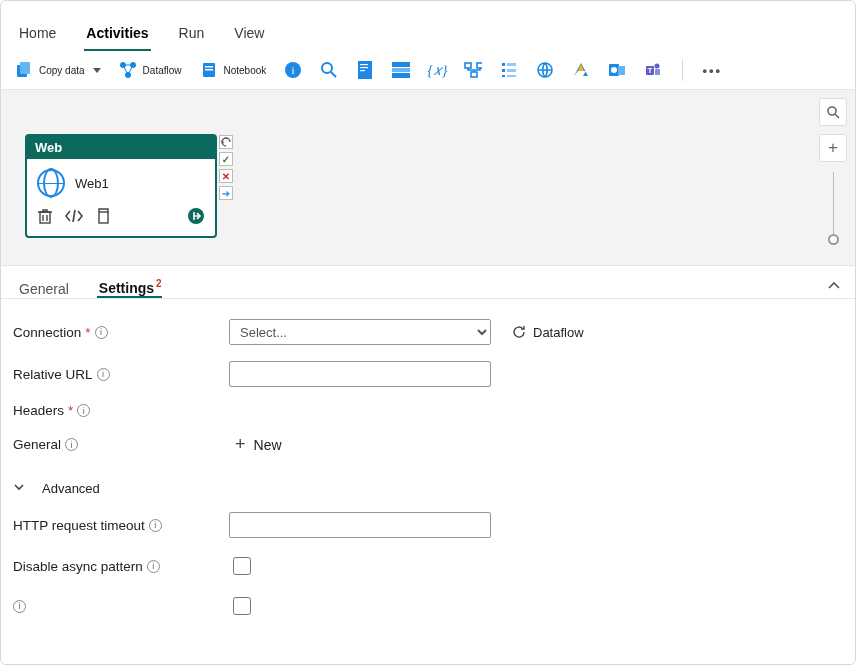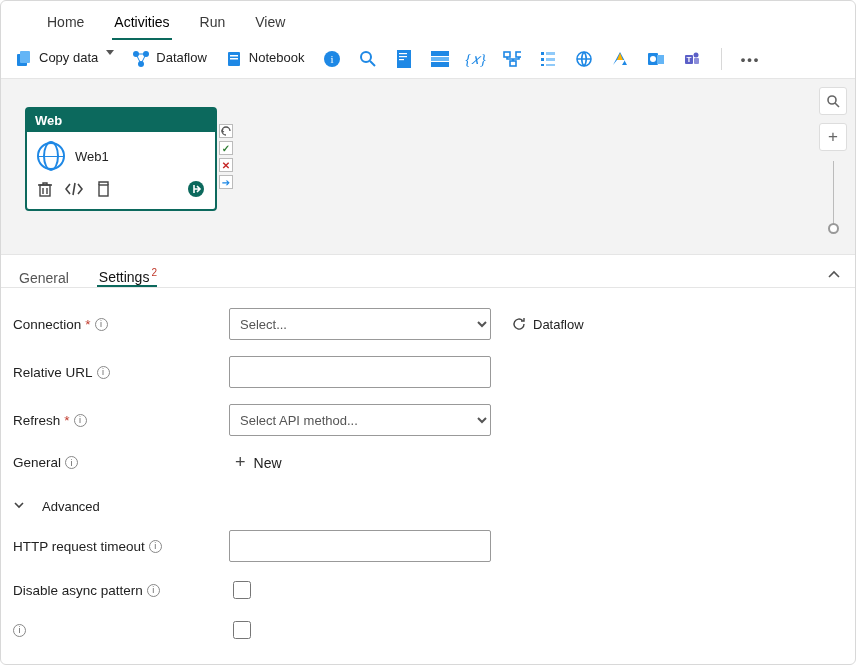--- a/index.html
+++ b/index.html
@@ -20,46 +20,46 @@
     border-radius: 6px;
     display: flex;
     flex-direction: column;
     background: #fff;
     position: relative;
   }
   
   .menu-bar {
     display: flex;
     gap: 26px;
-    padding: 9px 16px 0 16px;
-    margin-left: 28px;
+    padding: 20px 16px 0 16px;
   }
   .menu-item {
     font-size: 14px;
     color: #3a3a3a;
     padding: 4px 2px 8px 2px;
     cursor: pointer;
   }
   .menu-item.active {
     color: #000;
     border-bottom: 2px solid #0c695d;
-    font-weight: 400;
+    font-weight: 700;
   }
   
   .toolbar {
     display: flex;
     align-items: center;
     gap: 18px;
     padding: 8px 14px;
     border-bottom: 1px solid #e5e5e5;
   }
   .tb-btn {
     display: flex;
+    align-items: center;
     gap: 6px;
-    font-size: 13px;
+    font-size: 10px;
     color: #222;
     cursor: pointer;
   }
   .tb-icon {
     display: inline-flex;
     align-items: center;
     justify-content: center;
     width: 18px; height: 18px;
     cursor: pointer;
   }
@@ -96,21 +96,21 @@
     display: flex;
     align-items: center;
     justify-content: center;
     cursor: pointer;
   }
   .vline { width:1px; background:#bbb; height:72px; margin-top:2px; position:relative;}
   .vline .knob { position:absolute; left:-5px; top:62px; width:11px;height:11px;border-radius:50%;background:#fff;border:2px solid #999;}
   
   .activity {
     position: absolute;
-    left: 24px; top: 28px;
+    left: 24px; top: 44px;
     width: 192px;
     border: 2px solid #0c695d;
     border-radius: 4px;
     background: #fff;
   }
   .activity-header {
     background: #0c695d;
     color: #fff;
     padding: 4px 8px;
     font-size: 13px;
@@ -141,35 +141,35 @@
     width:14px;height:14px;border:1px solid #bbb;background:#fff;display:flex;align-items:center;justify-content:center;font-size:10px;
   }
   
   .properties-bar{
     display:flex;align-items:center;gap:26px;
     padding: 10px 16px 0 16px;
     border-bottom: 1px solid #e5e5e5;
     position:relative;
   }
   .prop-tab{font-size:14px;color:#555;padding:4px 2px 0 2px;cursor:pointer;}
-  .prop-tab.active{color:#111;border-bottom:2px solid #0c695d;}
+  .prop-tab.active{color:#111;border-bottom:2px solid #0c695d;font-weight:bold;}
   .sup{color:#c0392b;font-size:10px;position:relative;top:-6px;left:2px;}
   .chev-up{position:absolute;right:14px;top:12px;cursor:pointer;}
   
   .form {
     padding: 20px 12px 10px 12px;
     display:flex;flex-direction:column;gap:16px;
     overflow:auto;
   }
   .form-row{display:flex;align-items:center;}
   .form-label{width:216px;display:flex;align-items:center;gap:4px;font-size:13.5px;color:#222;}
   .form-ctrl{width:262px;}
   .after{margin-left:20px;display:flex;align-items:center;gap:6px;cursor:pointer;}
   select, input[type=text]{
-    width:100%;height:32px;border:1px solid #999;border-radius:2px;font-size:13px;padding:0 6px;font-family:inherit;background:#fff;
+    width:100%;height:26px;border:1px solid #999;border-radius:2px;font-size:13px;padding:0 6px;font-family:inherit;background:#fff;
   }
   select{color:#555;}
   input[type=checkbox]{width:18px;height:18px;}
   .req{color:#c0392b;}
   .info-icn{width:13px;height:13px;border:1px solid #888;border-radius:50%;display:inline-flex;align-items:center;justify-content:center;font-size:9px;color:#666;}
   .section-toggle{display:flex;align-items:flex-start;gap:17px;cursor:pointer;padding-top:10px;}
   .new-btn{display:flex;align-items:center;gap:8px;font-size:14px;cursor:pointer;margin-left:6px;}
 </style>
 </head>
 <body>
@@ -389,29 +389,24 @@
           <span>Relative URL</span> 
           <span class="info-icn">i</span>
         </div>
       <div class="form-ctrl">
         <input type="text" value="" style="">
       </div>
     </div>
 
     <div class="form-row">
       <div class="form-label">
-          <span>Refresh</span> 
+          <span>Headers</span> 
           <span class="req">*</span> 
           <span class="info-icn">i</span>
         </div>
-      <div class="form-ctrl">
-        <select>
-          <option>Select API method...</option>
-        </select>
-      </div>
     </div>
 
     <div class="form-row">
       <div class="form-label">
           <span>General</span> 
           <span class="info-icn">i</span>
         </div>
       <div class="form-ctrl">
         <div class="new-btn">
           <span style="font-size:18px;color:#444;">+</span>

